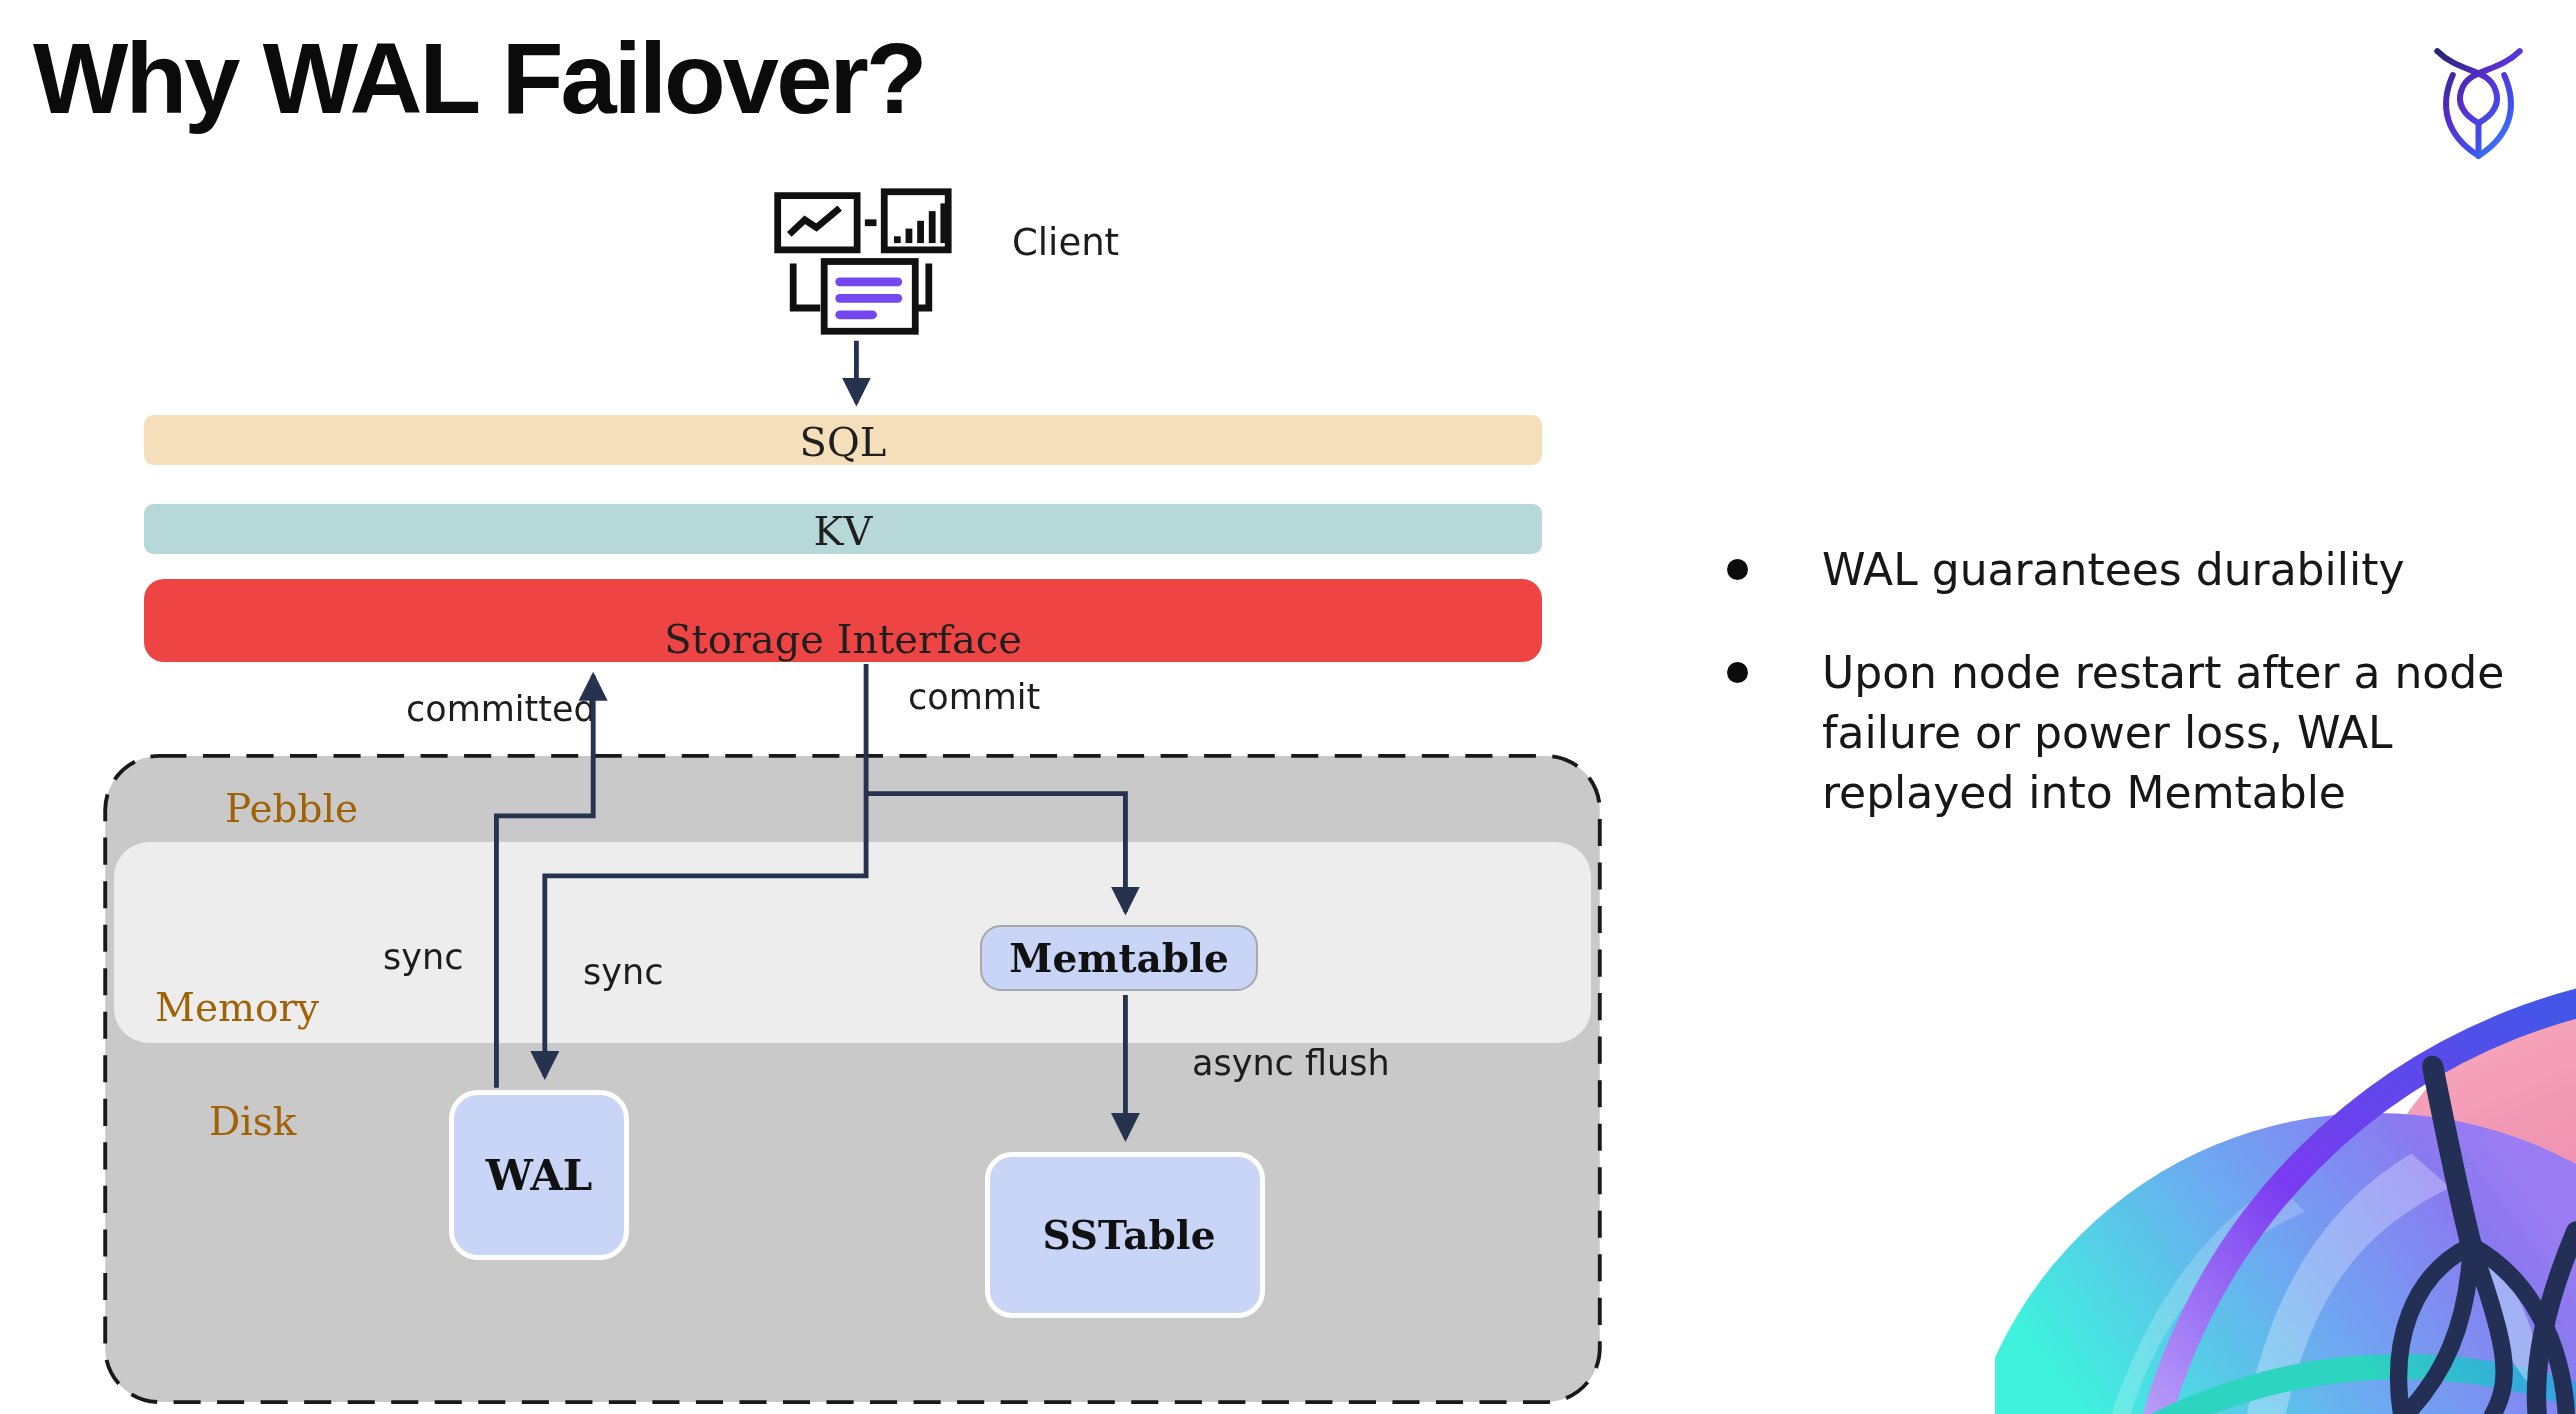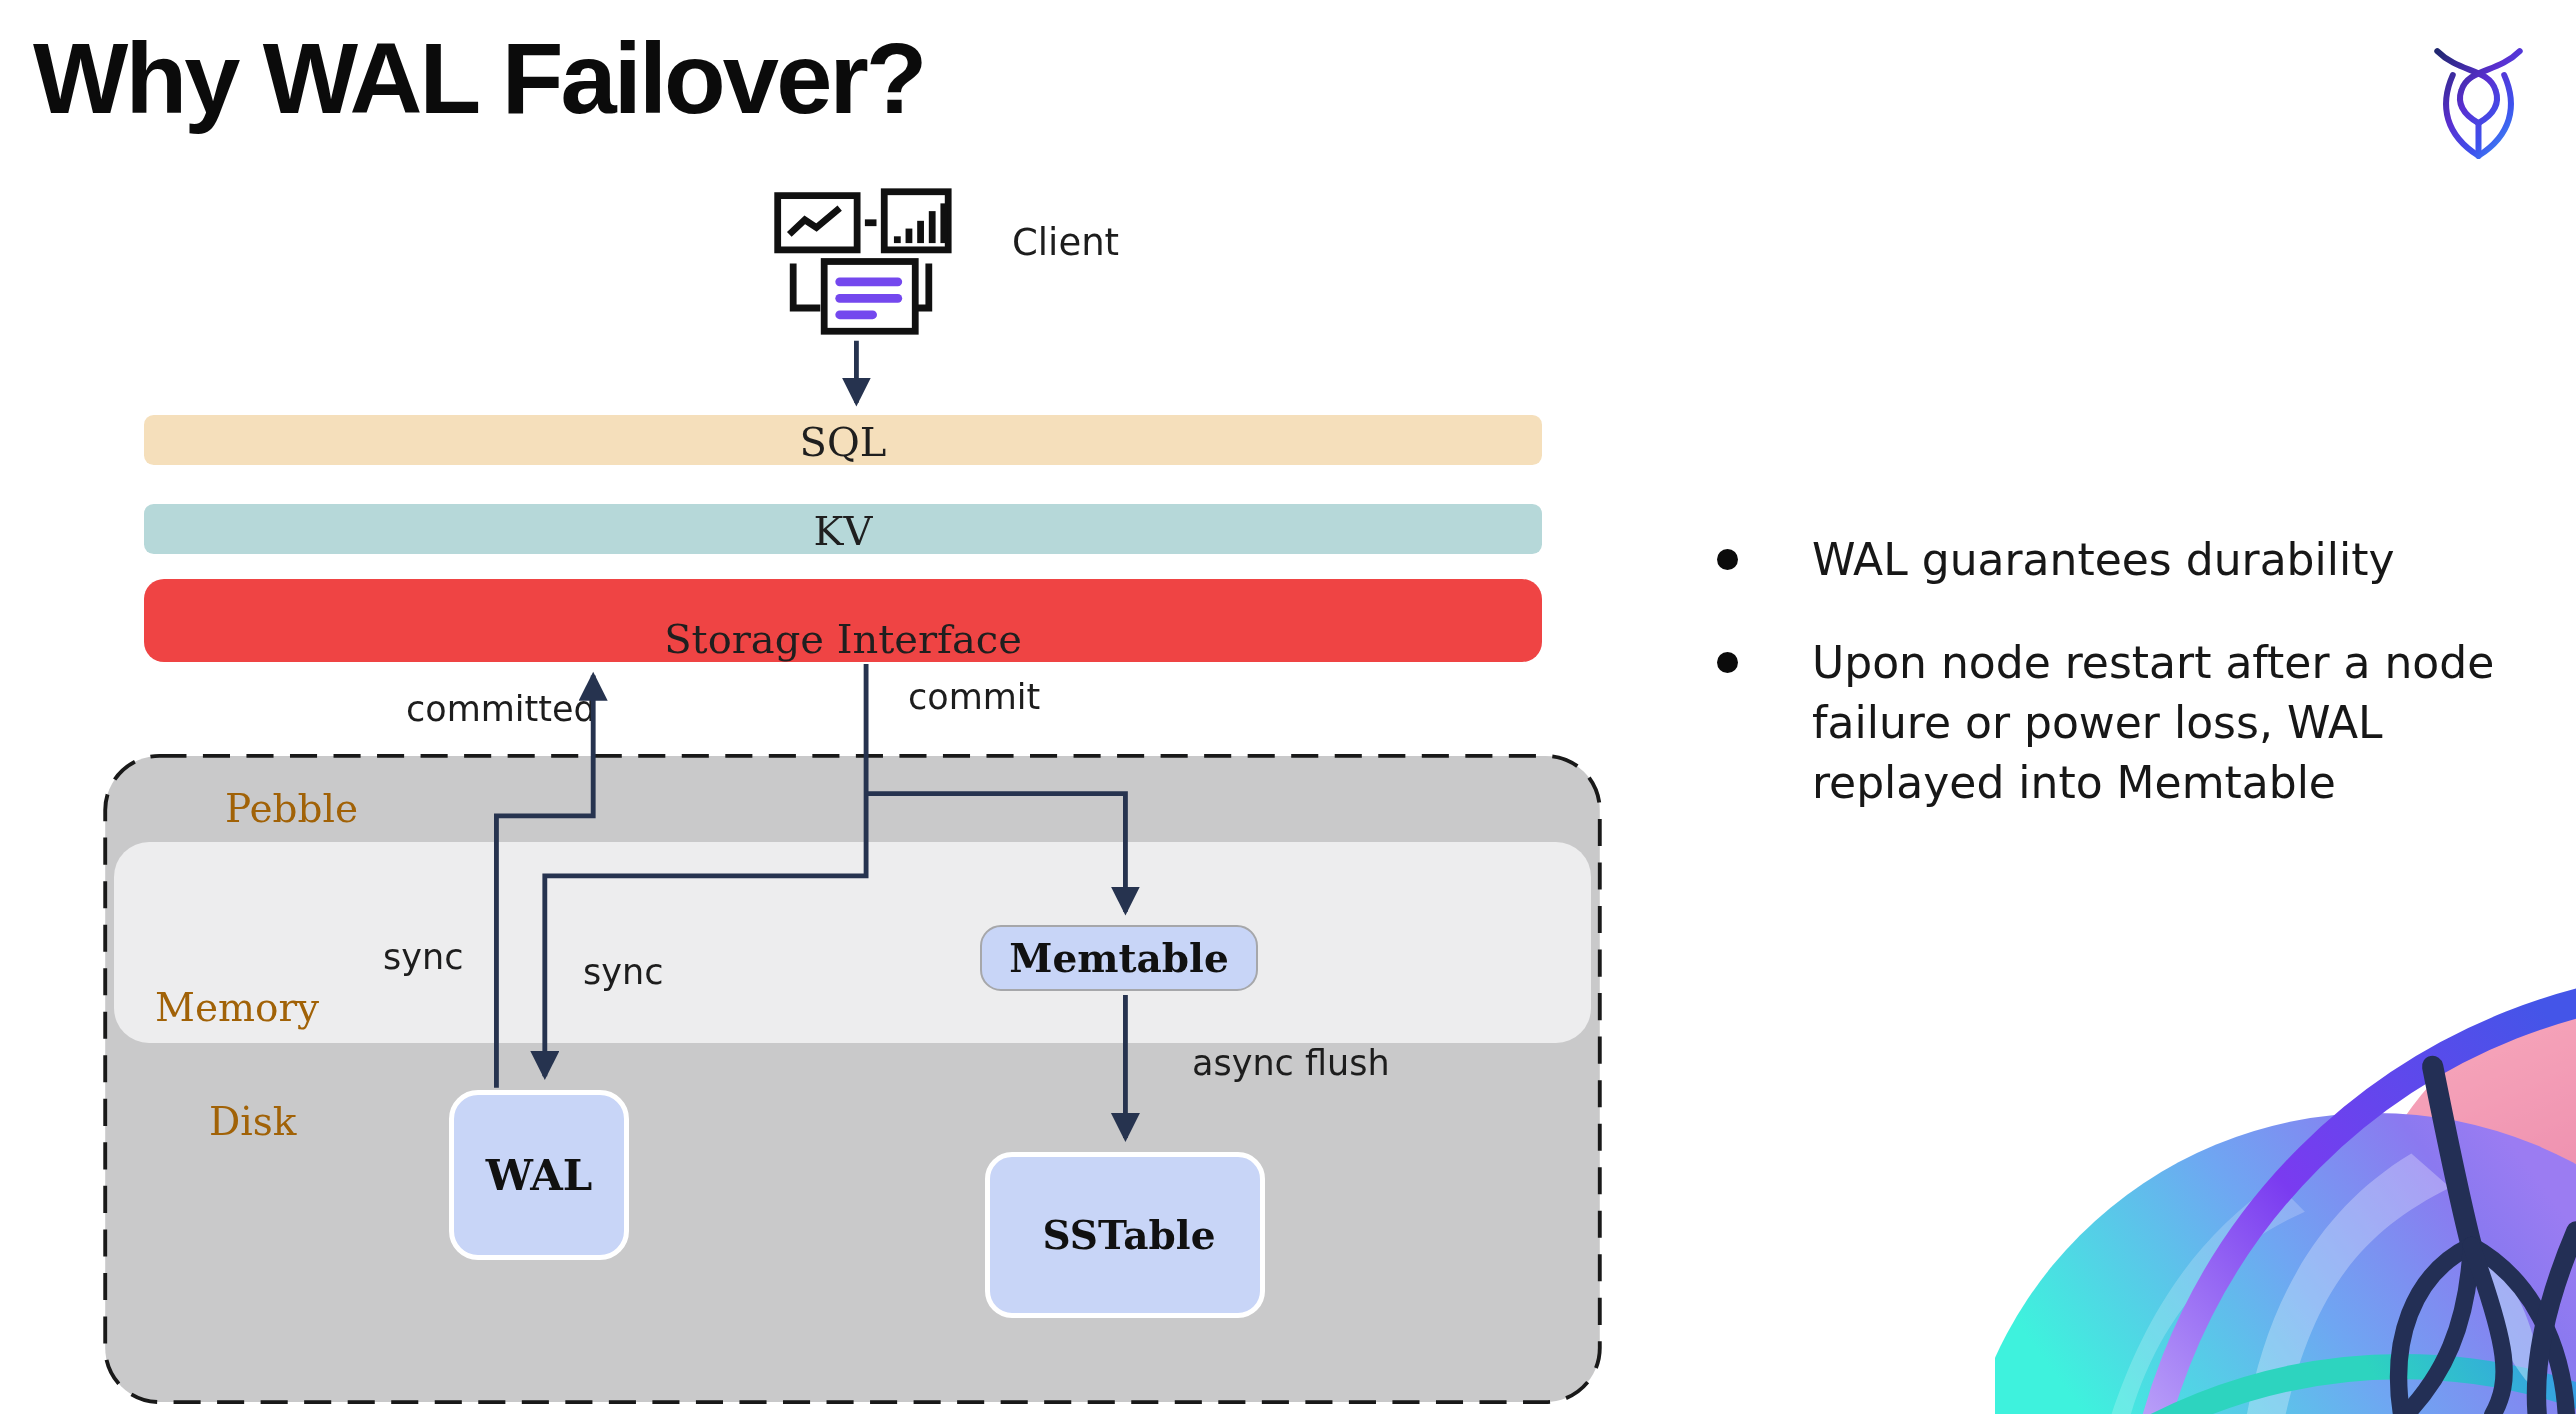--- a/index.html
+++ b/index.html
@@ -51,21 +51,21 @@
 
   
   .edge-label{font-size:35px;color:#1d1d1d;}
   .lbl-committed{left:406px;top:689px;width:166px;text-align:right;}
   .lbl-commit{left:908px;top:677px;}
   .lbl-sync1{left:383px;top:937px;}
   .lbl-sync2{left:583px;top:952px;}
   .lbl-async{left:1192px;top:1043px;}
 
   
-  .bullet-list{left:1812px;top:530px;width:687px;list-style:none;margin:0;padding:0;}
+  .bullet-list{left:1812px;top:530px;width:687px;list-style:none;margin:10px;padding:0;}
   .bullet-list li{
     position:relative;font-size:44px;line-height:60px;color:#171717;
     margin:0 0 43px 0;
   }
   .bullet-list li .dot{
     position:absolute;left:-95px;top:19.4px;width:21px;height:21px;border-radius:50%;
     background:#0b0b0b;
   }
 
   svg{display:block;}

